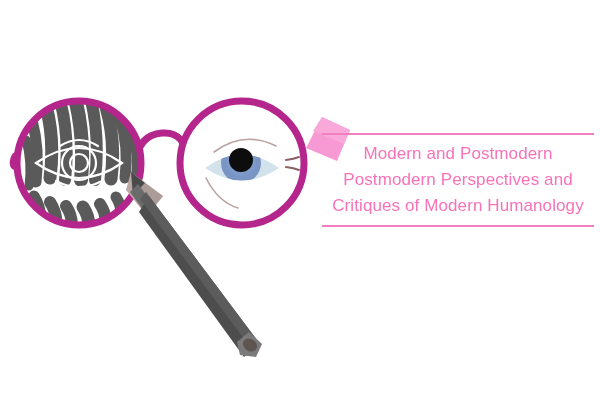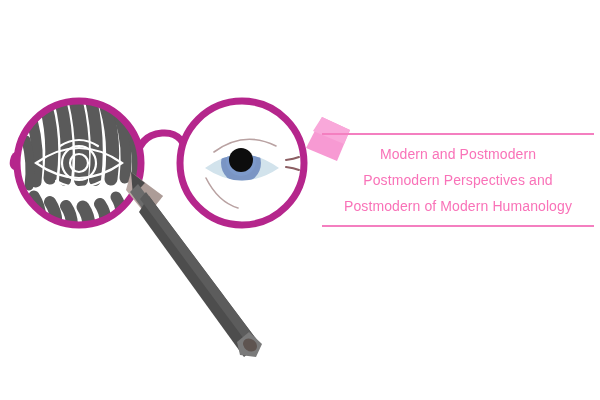--- a/index.html
+++ b/index.html
@@ -33,21 +33,21 @@
   .rule {
     height: 2px;
     background: #f47fc0;
     width: 100%;
   }
   .rule-top { margin-bottom: 6px; }
   .rule-bottom { margin-top: 6px; width: 100%; }
   .title-lines {
     text-align: center;
     color: #f972b8;
-    font-size: 14px;
+    font-size: 17px;
     line-height: 26px;
     font-family: "Liberation Sans", sans-serif;
     letter-spacing: 0.1px;
     white-space: nowrap;
   }
   .title-lines div { display: block; }
 </style>
 </head>
 <body>
 
@@ -154,18 +154,18 @@
     <path d="M 322 117 L 350 130 L 337 161 L 306 148 Z" fill="#f79ad3"></path>
     <path d="M 322 117 L 350 130 L 344 144 L 313 131 Z" fill="#f9a8da"></path>
 
   </svg>
 
   <div class="title-block">
     <div class="rule rule-top"></div>
     <div class="title-lines">
       <div>Modern and Postmodern</div>
       <div>Postmodern Perspectives and</div>
-      <div>Postmodern of Modern Humanology</div>
+      <div>Critiques of Modern Humanology</div>
     </div>
     <div class="rule rule-bottom"></div>
   </div>
 
 </div>
 
 </body></html>

